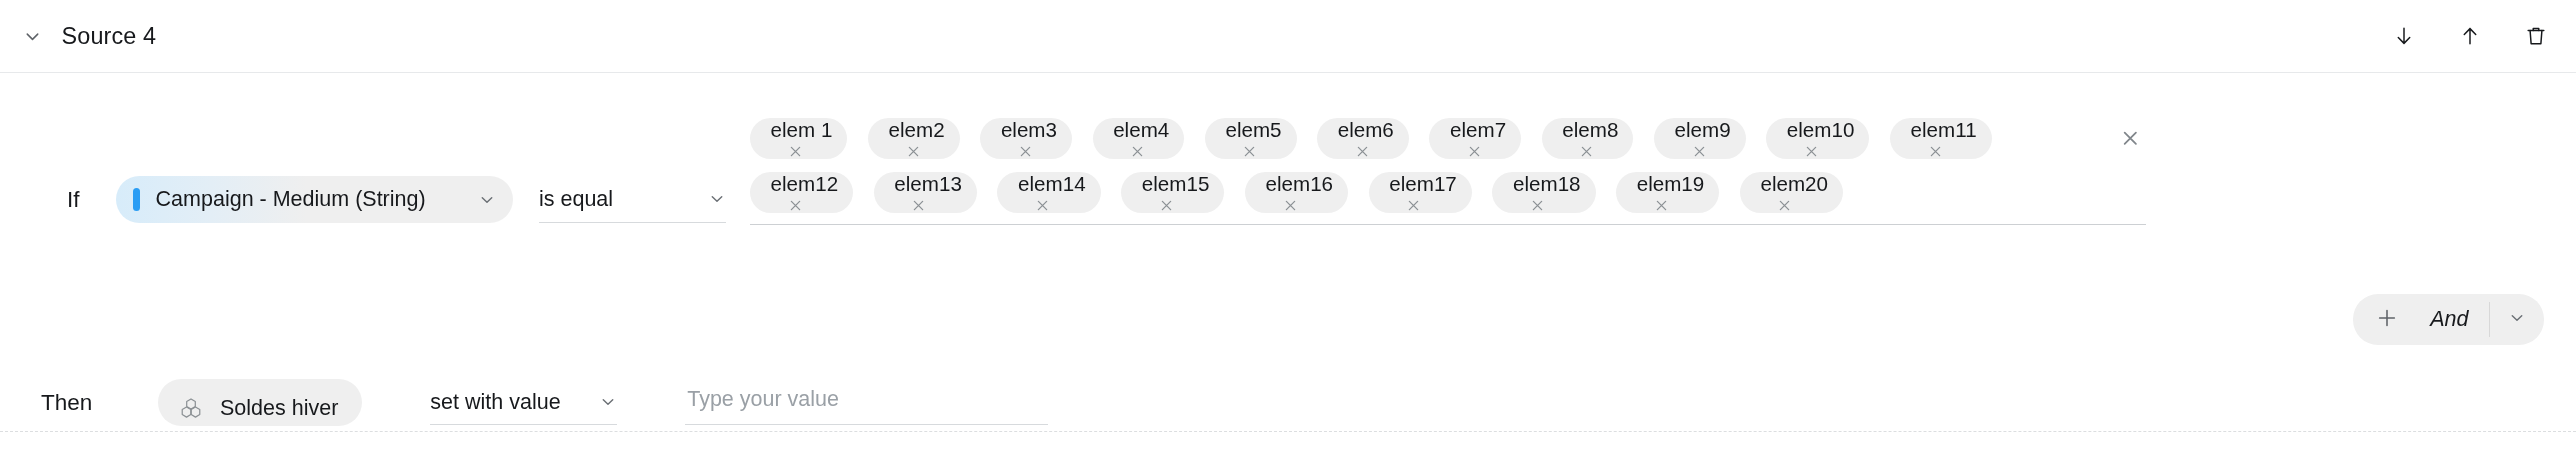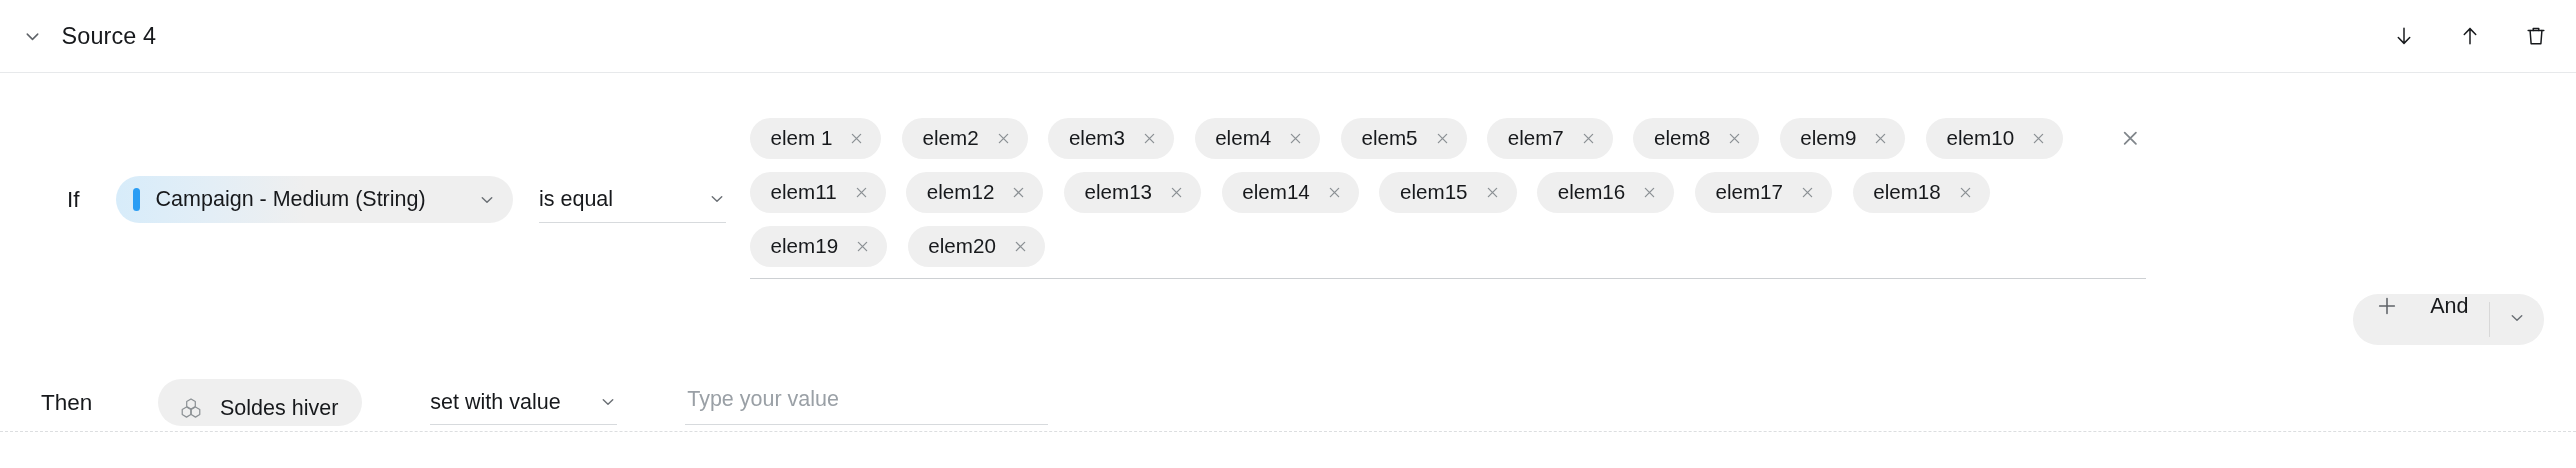--- a/index.html
+++ b/index.html
@@ -136,23 +136,23 @@
     flex-wrap: wrap;
     gap: 13px 20.6px;
     align-content: flex-start;
     padding-top: 3.7px;
   }
   .chip {
     height: 41px;
     border-radius: 20.6px;
     background: #efefef;
     display: inline-flex;
-    align-items: center;
     padding: 0 15px 0 20.6px;
     cursor: default;
+    flex-direction: column;
   }
   .chip-label { font-size: 20.6px; color:#17191c; white-space: nowrap; }
   .chip-x {
     margin-left: 15px;
     width: 19px; height: 19px;
     display: flex; align-items: center; justify-content: center;
     cursor: pointer;
     flex: 0 0 auto;
   }
   .chips-clear {
@@ -171,23 +171,24 @@
     top: 221px;
     height: 51px;
     display: flex;
     align-items: stretch;
     background: #efefef;
     border-radius: 25px;
     overflow: hidden;
     cursor: pointer;
   }
   .and-main {
-    display: flex; align-items: flex-start;
+    display: flex; align-items: center;
     padding: 0 20.6px 0 22.5px;
     gap: 31px;
+    font-style: italic;
   }
   .and-label { font-size: 21.5px; color:#17191c; }
   .and-divider { width: 0.9px; background: #d8d8d8; margin: 8.4px 0; }
   .and-caret {
     width: 54px;
     display: flex; align-items: center; justify-content: center;
   }
 
   
   .dashed-sep {
@@ -358,20 +359,28 @@
               </div>
               <div class="chip">
                 <span class="chip-label">elem5</span>
                 <span class="chip-x">
                   <svg width="15" height="15" viewBox="0 0 16 16" fill="none">
                     <path d="M3.6 3.6L12.4 12.4M12.4 3.6L3.6 12.4" stroke="#8b9094" stroke-width="1.4" stroke-linecap="round"></path>
                   </svg>
                 </span>
               </div>
               <div class="chip">
+                <span class="chip-label">elem6</span>
+                <span class="chip-x">
+                  <svg width="15" height="15" viewBox="0 0 16 16" fill="none">
+                    <path d="M3.6 3.6L12.4 12.4M12.4 3.6L3.6 12.4" stroke="#8b9094" stroke-width="1.4" stroke-linecap="round"></path>
+                  </svg>
+                </span>
+              </div>
+              <div class="chip">
                 <span class="chip-label">elem7</span>
                 <span class="chip-x">
                   <svg width="15" height="15" viewBox="0 0 16 16" fill="none">
                     <path d="M3.6 3.6L12.4 12.4M12.4 3.6L3.6 12.4" stroke="#8b9094" stroke-width="1.4" stroke-linecap="round"></path>
                   </svg>
                 </span>
               </div>
               <div class="chip">
                 <span class="chip-label">elem8</span>
                 <span class="chip-x">

